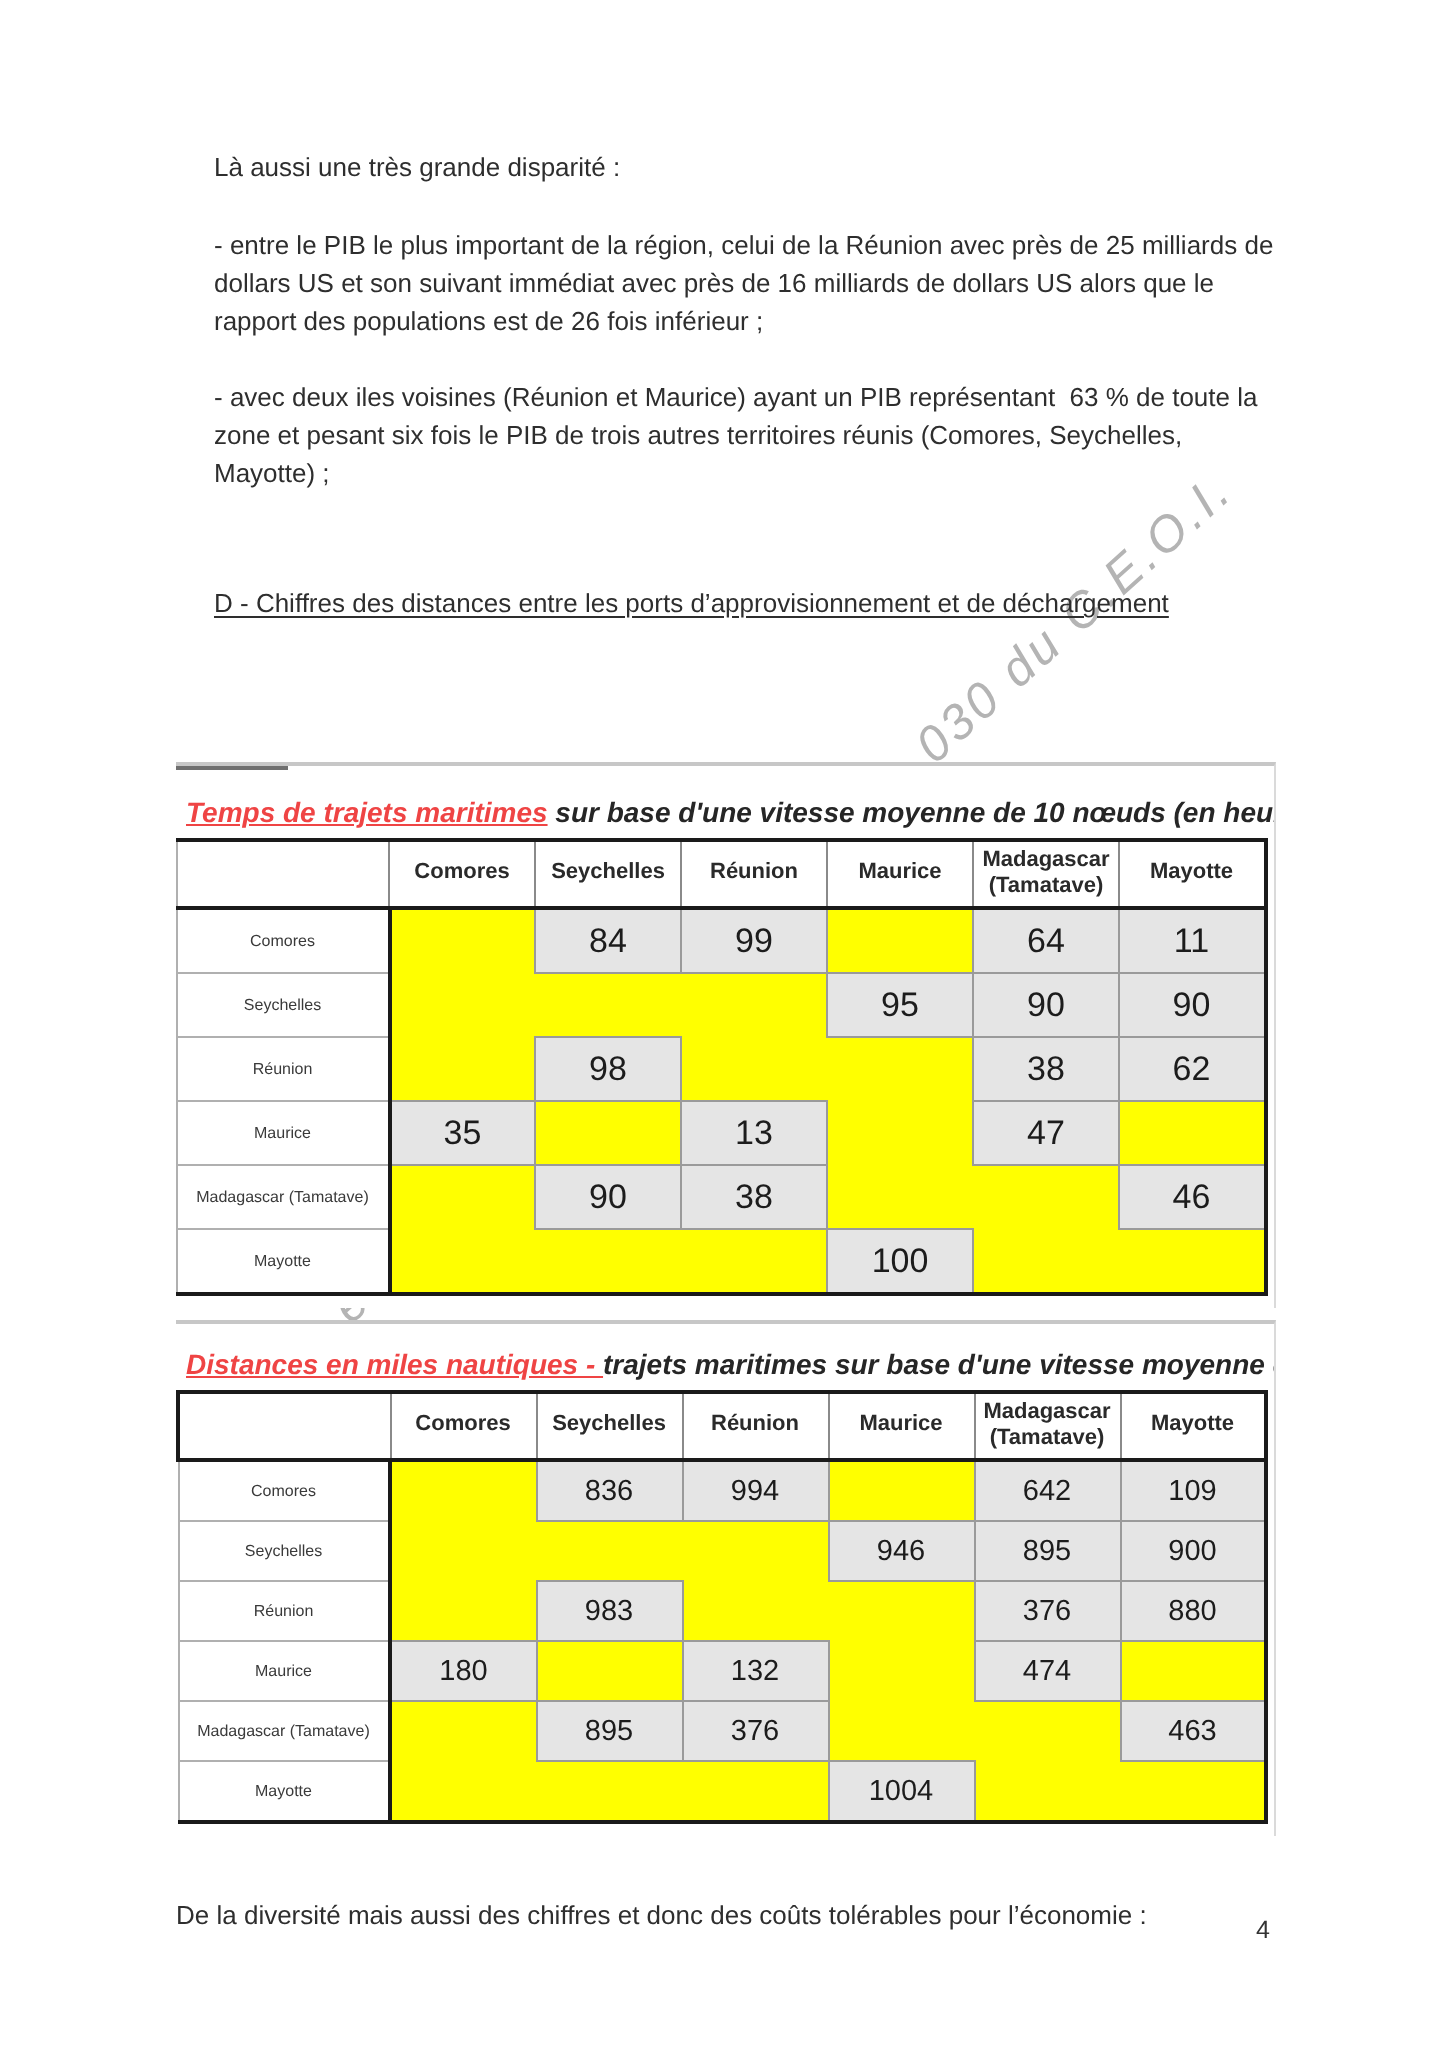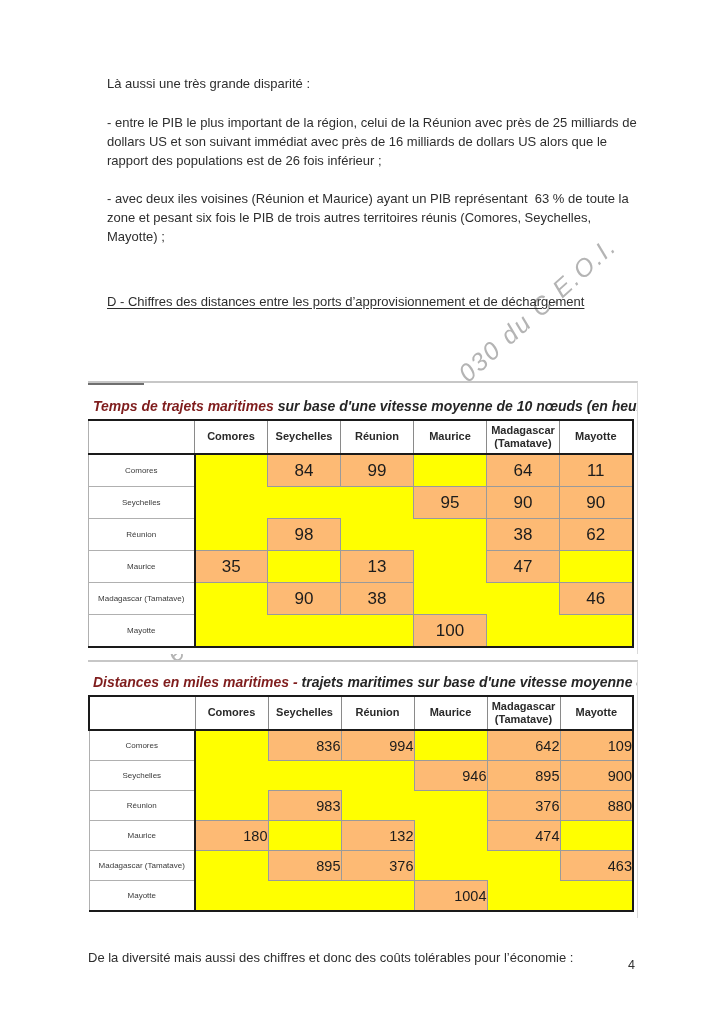--- a/index.html
+++ b/index.html
@@ -60,21 +60,21 @@
   .top-dark{
     position:absolute;left:0;top:0;width:56px;height:2px;background:#6f6f6f;
   }
   .table-title{
     font-size:14px;font-weight:bold;font-style:italic;
     padding:15px 4px 5px 5px;
     color:#222;
     white-space:nowrap;
   }
   .card-2 .table-title{padding-top:12px;}
-  .title-red{color:#7f1d1d;}
+  .title-red{color:#ef4444;text-decoration:underline;}
   .title-rest{color:#262626;}
   
   table.otable{
     border-collapse:collapse;table-layout:fixed;
     width:544px;
     border:2px solid #1a1a1a;
     border-left:1px solid #b0b0b0;
   }
   .otable col.c-label{width:106px;}
   .otable col.c-data{width:73px;}
@@ -95,25 +95,25 @@
     text-align:center;vertical-align:middle;padding:0;
   }
   .otable td.label{
     font-size:8px;color:#3a3a3a;
     border:1px solid #b0b0b0;
     border-right:2px solid #1a1a1a;
     background:#fff;
   }
   .otable td.cell{color:#1c1c1c;}
   .otable td.empty{background:#ffff00;border:none;}
-  .otable td.val{background:#fdba74;border:1px solid #9a9a9a;}
+  .otable td.val{background:#e5e5e5;border:1px solid #9a9a9a;}
   .card-1 .otable td{height:31px;}
   .card-1 .otable td.val{font-size:17px;}
   .card-2 .otable td{height:29px;}
-  .card-2 .otable td.val{font-size:14.5px;text-align:right;}
+  .card-2 .otable td.val{font-size:14.5px;}
 </style>
 </head>
 <body>
 
 <div class="page">
 
   <div class="wm wm-mid">ele</div>
   <div class="wm wm-top">030 du C.E.O.I.</div>
 
   <div class="textblock">
@@ -208,21 +208,21 @@
             <td class="cell val">100</td>
             <td class="cell empty"></td>
             <td class="cell empty"></td>
           </tr>
         </tbody>
       </table>
   </div>
 
   <div class="table-card card-2">
     <div class="table-title">
-      <span class="title-red">Distances en miles maritimes - </span><span class="title-rest"> trajets maritimes sur base d'une vitesse moyenne de 10 nœuds</span>
+      <span class="title-red">Distances en miles nautiques - </span><span class="title-rest"> trajets maritimes sur base d'une vitesse moyenne de 10 nœuds</span>
     </div>
     <table class="otable">
         <colgroup>
           <col class="c-label">
           <col class="c-data">
           <col class="c-data">
           <col class="c-data">
           <col class="c-data">
           <col class="c-data">
           <col class="c-data">

